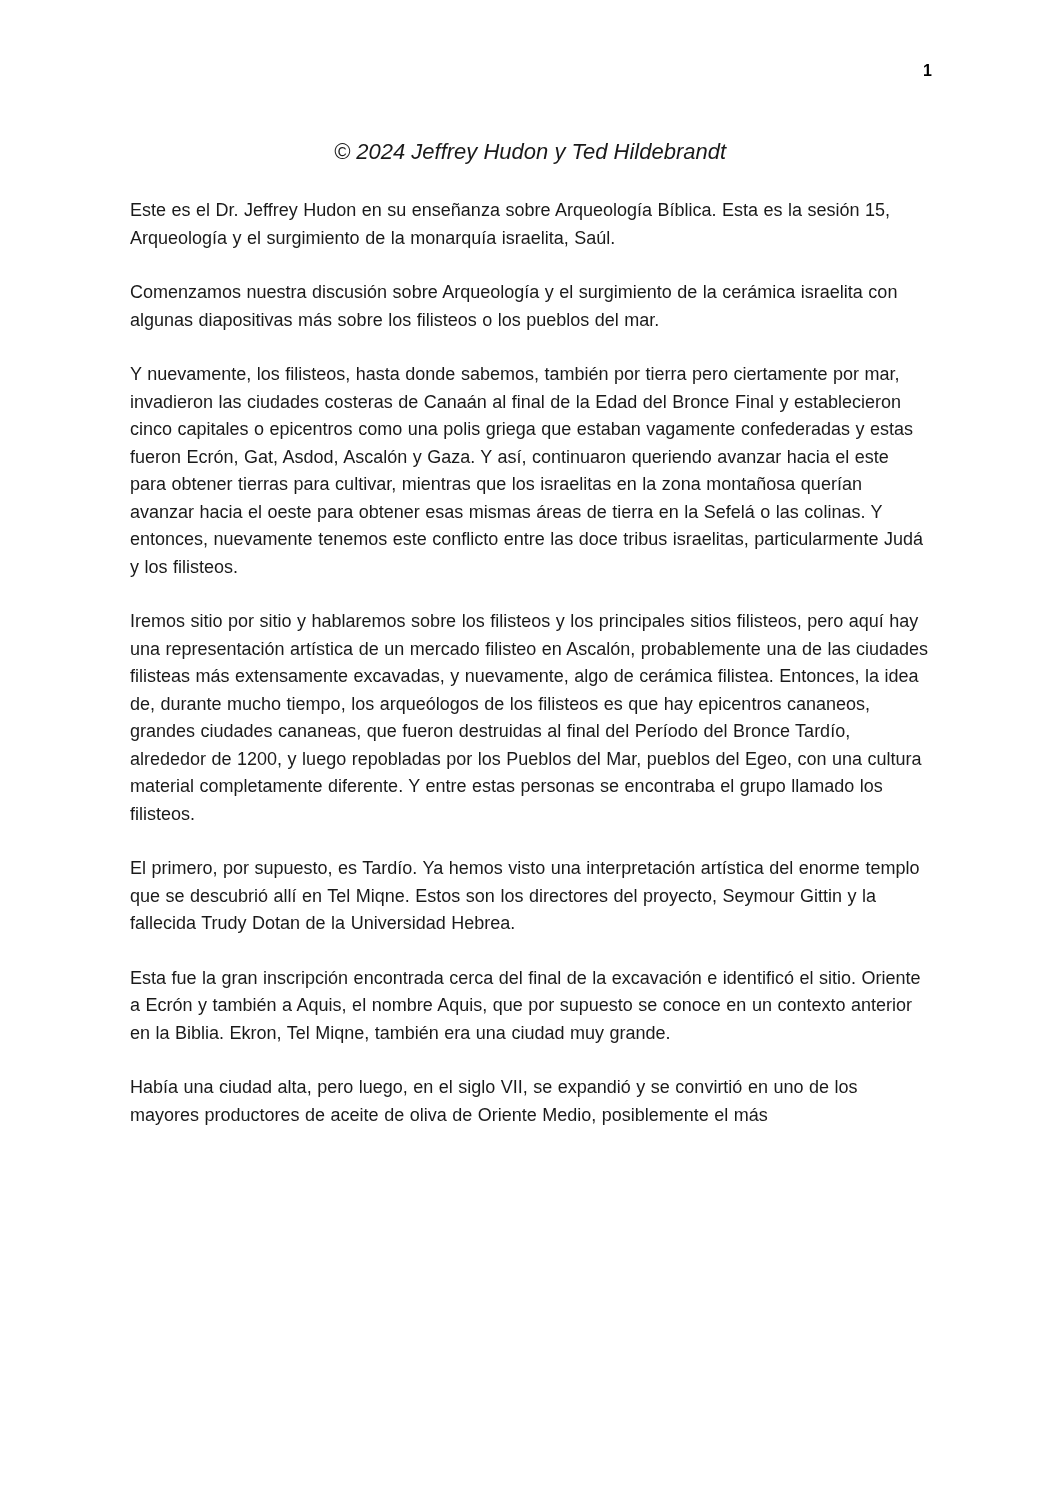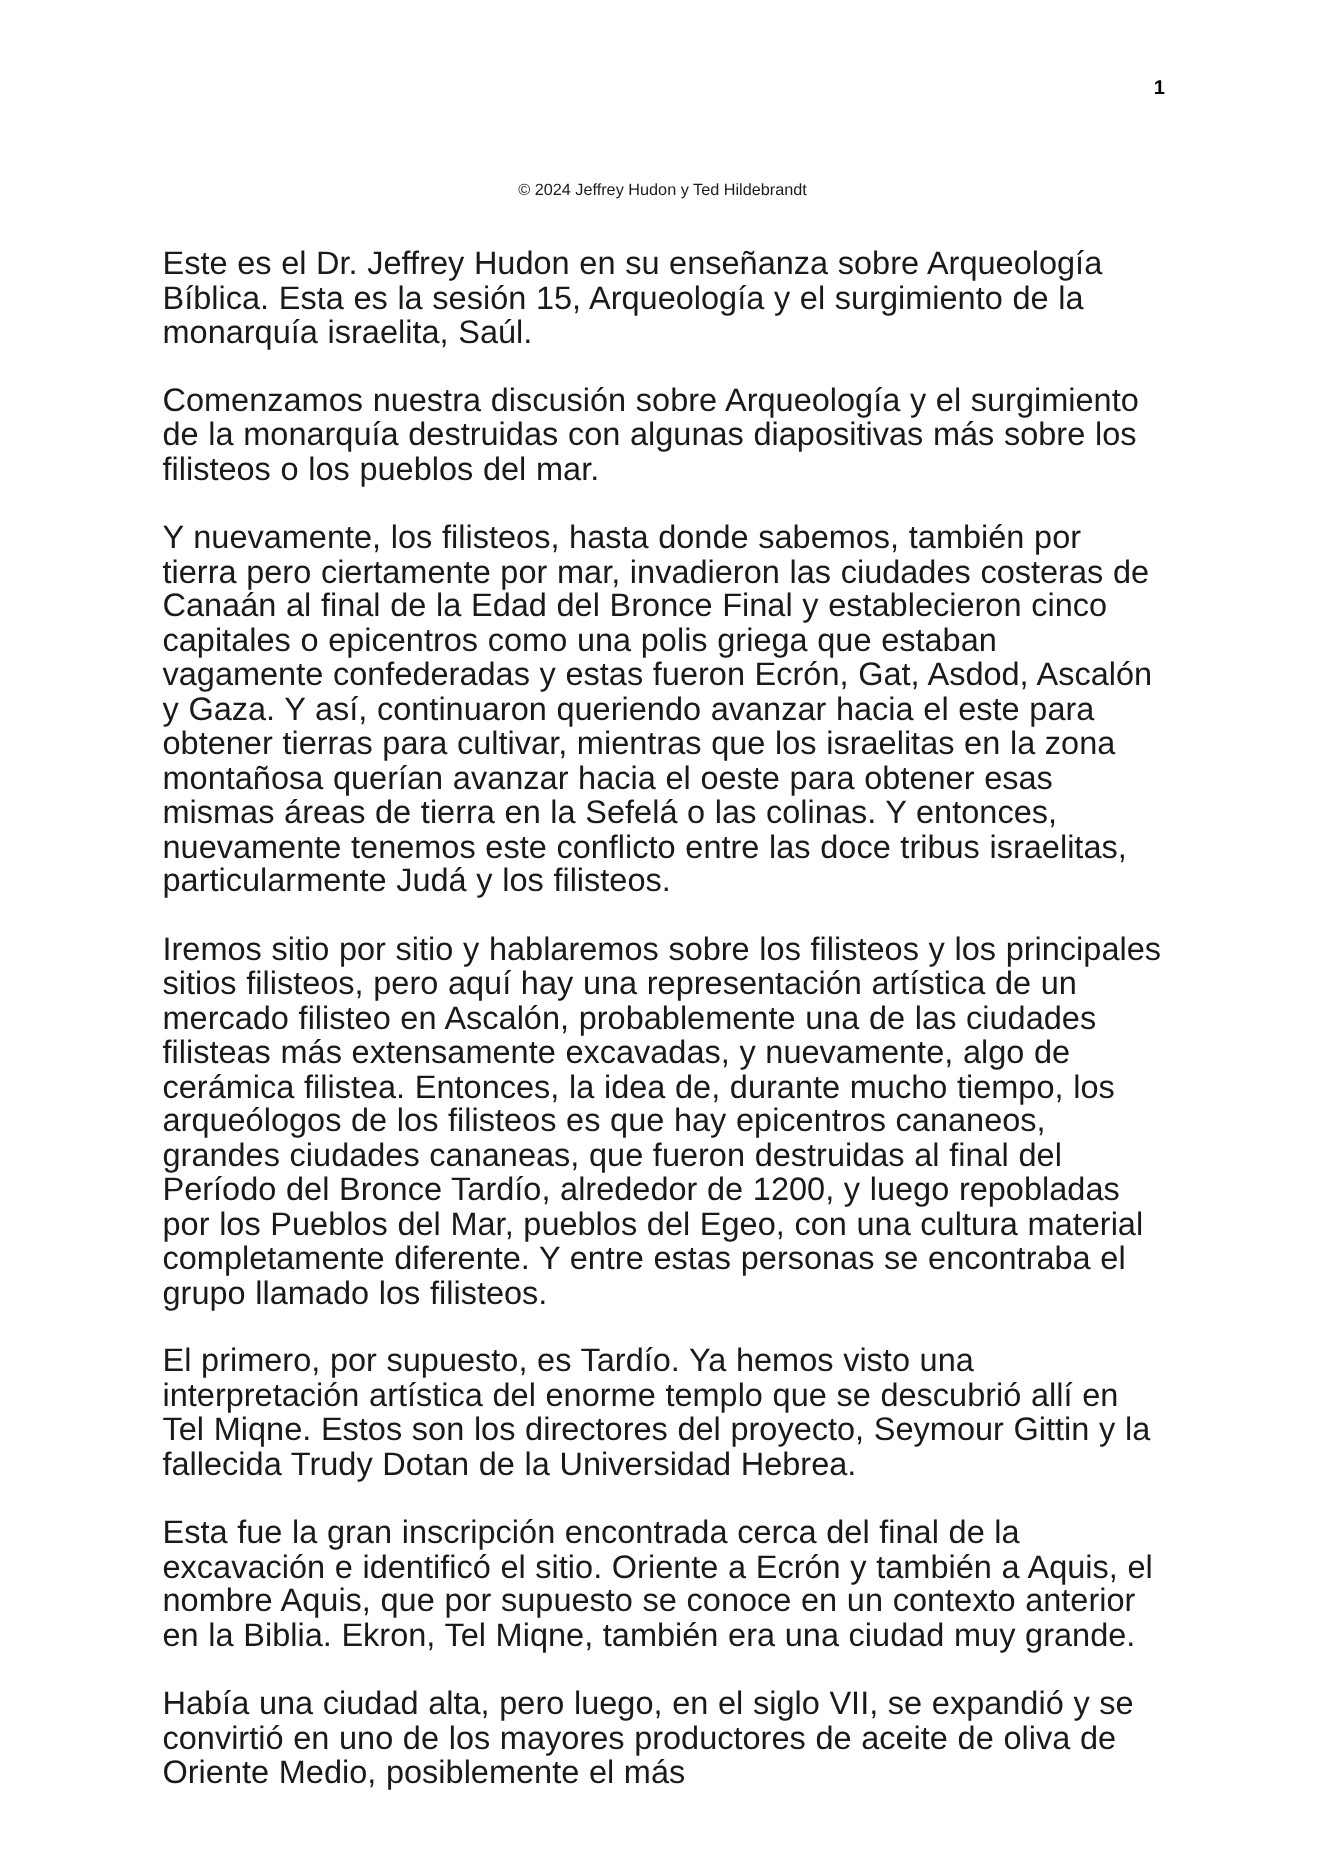--- a/index.html
+++ b/index.html
@@ -27,51 +27,52 @@
     text-align: center;
     font-weight: bold;
     font-size: 28px;
     line-height: 41px;
     color: #000;
     letter-spacing: 0.1px;
   }
   .title .title-line { display: block; }
   .copyright {
     text-align: center;
-    font-size: 13px;
+    font-size: 22px;
     line-height: 26px;
     margin-top: 5px;
     color: #1a1a1a;
+    font-style: italic;
   }
   .body-text {
     margin-top: 32px;
     max-width: 805px;
   }
   .para {
-    font-size: 26px;
+    font-size: 18px;
     line-height: 27.5px;
     margin-bottom: 27px;
     color: #1a1a1a;
     word-spacing: 0.5px;
   }
   .para:last-child { margin-bottom: 0; }
 </style>
 </head>
 <body>
 
 <div class="page-number">1</div>
 
 <div class="doc">
 
 
   <div class="copyright">© 2024 Jeffrey Hudon y Ted Hildebrandt</div>
 
   <div class="body-text">
     <p class="para">Este es el Dr. Jeffrey Hudon en su enseñanza sobre Arqueología Bíblica. Esta es la sesión 15, Arqueología y el surgimiento de la monarquía israelita, Saúl.</p>
-    <p class="para">Comenzamos nuestra discusión sobre Arqueología y el surgimiento de la monarquía destruidas con algunas diapositivas más sobre los filisteos o los pueblos del mar.</p>
+    <p class="para">Comenzamos nuestra discusión sobre Arqueología y el surgimiento de la cerámica israelita con algunas diapositivas más sobre los filisteos o los pueblos del mar.</p>
     <p class="para">Y nuevamente, los filisteos, hasta donde sabemos, también por tierra pero ciertamente por mar, invadieron las ciudades costeras de Canaán al final de la Edad del Bronce Final y establecieron cinco capitales o epicentros como una polis griega que estaban vagamente confederadas y estas fueron Ecrón, Gat, Asdod, Ascalón y Gaza. Y así, continuaron queriendo avanzar hacia el este para obtener tierras para cultivar, mientras que los israelitas en la zona montañosa querían avanzar hacia el oeste para obtener esas mismas áreas de tierra en la Sefelá o las colinas. Y entonces, nuevamente tenemos este conflicto entre las doce tribus israelitas, particularmente Judá y los filisteos.</p>
     <p class="para">Iremos sitio por sitio y hablaremos sobre los filisteos y los principales sitios filisteos, pero aquí hay una representación artística de un mercado filisteo en Ascalón, probablemente una de las ciudades filisteas más extensamente excavadas, y nuevamente, algo de cerámica filistea. Entonces, la idea de, durante mucho tiempo, los arqueólogos de los filisteos es que hay epicentros cananeos, grandes ciudades cananeas, que fueron destruidas al final del Período del Bronce Tardío, alrededor de 1200, y luego repobladas por los Pueblos del Mar, pueblos del Egeo, con una cultura material completamente diferente. Y entre estas personas se encontraba el grupo llamado los filisteos.</p>
     <p class="para">El primero, por supuesto, es Tardío. Ya hemos visto una interpretación artística del enorme templo que se descubrió allí en Tel Miqne. Estos son los directores del proyecto, Seymour Gittin y la fallecida Trudy Dotan de la Universidad Hebrea.</p>
     <p class="para">Esta fue la gran inscripción encontrada cerca del final de la excavación e identificó el sitio. Oriente a Ecrón y también a Aquis, el nombre Aquis, que por supuesto se conoce en un contexto anterior en la Biblia. Ekron, Tel Miqne, también era una ciudad muy grande.</p>
     <p class="para">Había una ciudad alta, pero luego, en el siglo VII, se expandió y se convirtió en uno de los mayores productores de aceite de oliva de Oriente Medio, posiblemente el más</p>
   </div>
 
 </div>
 
 </body></html>

